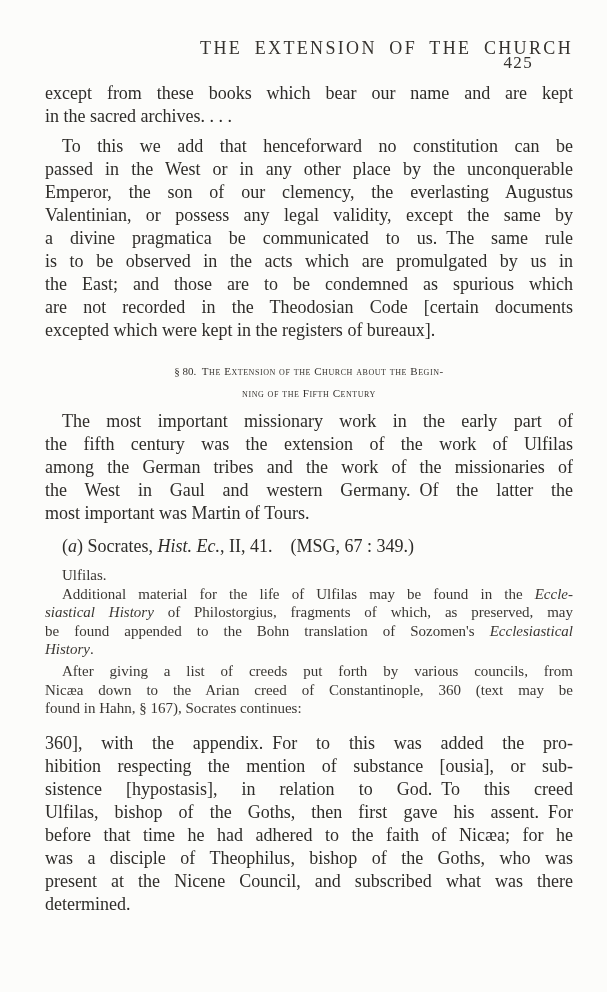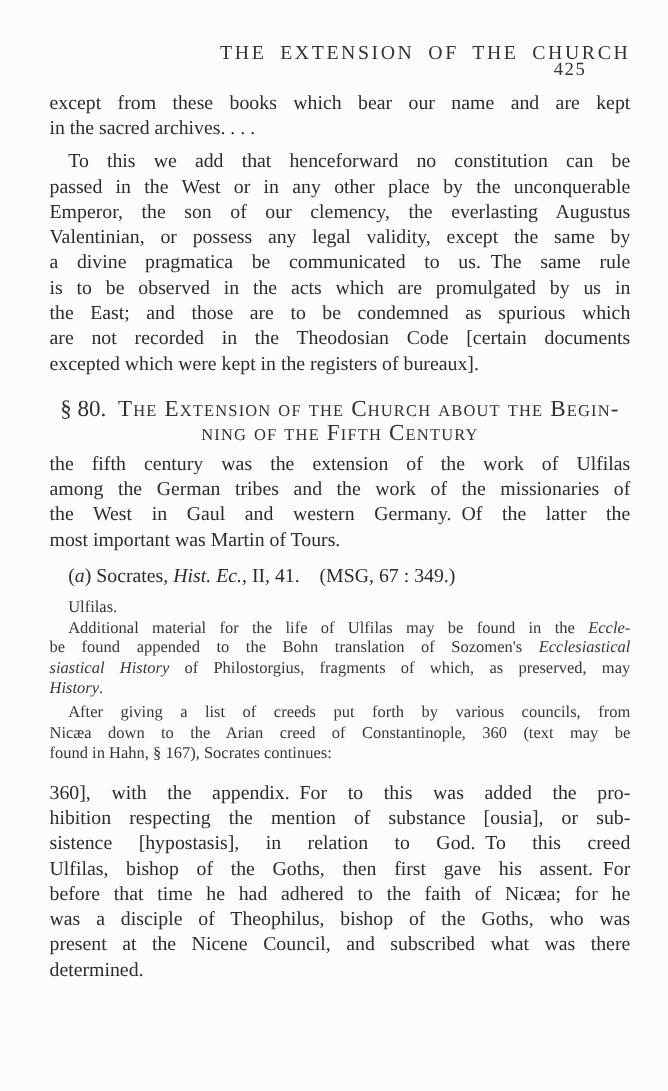--- a/index.html
+++ b/index.html
@@ -44,21 +44,21 @@
   .block.body .line, .block.citation .line {
     font-size: 18px;
     line-height: 23px;
   }
   .block.note .line {
     font-size: 15px;
     line-height: 18.6px;
     color: #3a3733;
   }
   .block.heading .line {
-    font-size: 21px;
+    font-size: 11px;
     line-height: 22px;
     text-align: center;
     text-align-last: center;
     color: #34312d;
   }
   .sc { font-variant: small-caps; letter-spacing: 0.05em; }
   i { font-style: italic; }
   
   [data-name="paragraph-constitution"] { margin-top: 7px; }
   [data-name="section-heading"]        { margin-top: 18px; }
@@ -90,35 +90,36 @@
       <div class="line" data-name="text-line"><span>is to be observed in the acts which are promulgated by us in</span></div>
       <div class="line" data-name="text-line"><span>the East; and those are to be condemned as spurious which</span></div>
       <div class="line" data-name="text-line"><span>are not recorded in the Theodosian Code [certain documents</span></div>
       <div class="line final" data-name="text-line"><span>excepted which were kept in the registers of bureaux].</span></div>
     </div>
     <div class="block heading" data-name="section-heading">
       <div class="line" data-name="text-line"><span>§ 80. </span><span class="sc">The Extension of the Church about the Begin-</span></div>
       <div class="line final" data-name="text-line"><span class="sc">ning of the Fifth Century</span></div>
     </div>
     <div class="block body" data-name="paragraph-missionary">
+      <div class="line indent" data-name="text-line"><span>The most important missionary work in the early part of</span></div>
       <div class="line" data-name="text-line"><span>the fifth century was the extension of the work of Ulfilas</span></div>
       <div class="line" data-name="text-line"><span>among the German tribes and the work of the missionaries of</span></div>
       <div class="line" data-name="text-line"><span>the West in Gaul and western Germany. Of the latter the</span></div>
       <div class="line final" data-name="text-line"><span>most important was Martin of Tours.</span></div>
     </div>
     <div class="block citation" data-name="citation">
       <div class="line final indent" data-name="text-line"><span>(</span><i>a</i><span>) Socrates, </span><i>Hist. Ec.</i><span>, II, 41.  (MSG, 67 : 349.)</span></div>
     </div>
     <div class="block note" data-name="note-label">
       <div class="line final indent" data-name="text-line"><span>Ulfilas.</span></div>
     </div>
     <div class="block note" data-name="note-sources">
       <div class="line indent" data-name="text-line"><span>Additional material for the life of Ulfilas may be found in the </span><i>Eccle-</i></div>
+      <div class="line" data-name="text-line"><i>siastical History</i><span> of Philostorgius, fragments of which, as preserved, may</span></div>
       <div class="line" data-name="text-line"><span>be found appended to the Bohn translation of Sozomen's </span><i>Ecclesiastical</i></div>
-      <div class="line" data-name="text-line"><i>siastical History</i><span> of Philostorgius, fragments of which, as preserved, may</span></div>
       <div class="line final" data-name="text-line"><i>History</i><span>.</span></div>
     </div>
     <div class="block note" data-name="note-context">
       <div class="line indent" data-name="text-line"><span>After giving a list of creeds put forth by various councils, from</span></div>
       <div class="line" data-name="text-line"><span>Nicæa down to the Arian creed of Constantinople, 360 (text may be</span></div>
       <div class="line final" data-name="text-line"><span>found in Hahn, § 167), Socrates continues:</span></div>
     </div>
     <div class="block body" data-name="paragraph-creed">
       <div class="line" data-name="text-line"><span>360], with the appendix. For to this was added the pro-</span></div>
       <div class="line" data-name="text-line"><span>hibition respecting the mention of substance [ousia], or sub-</span></div>

